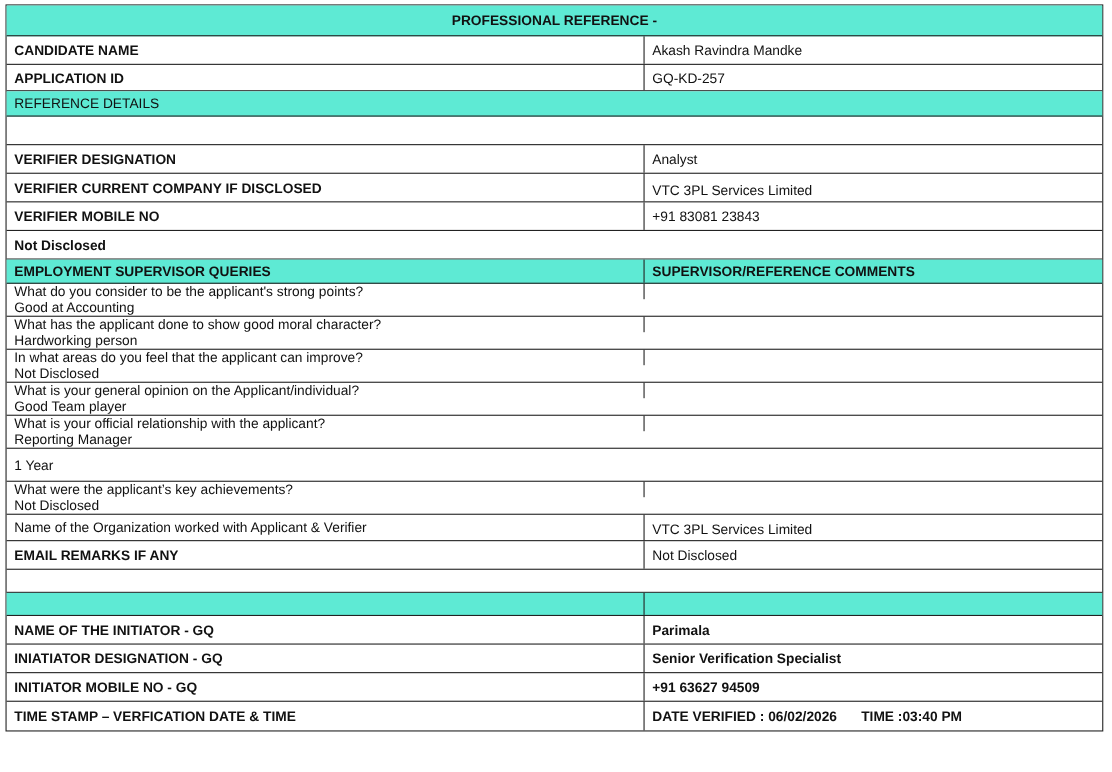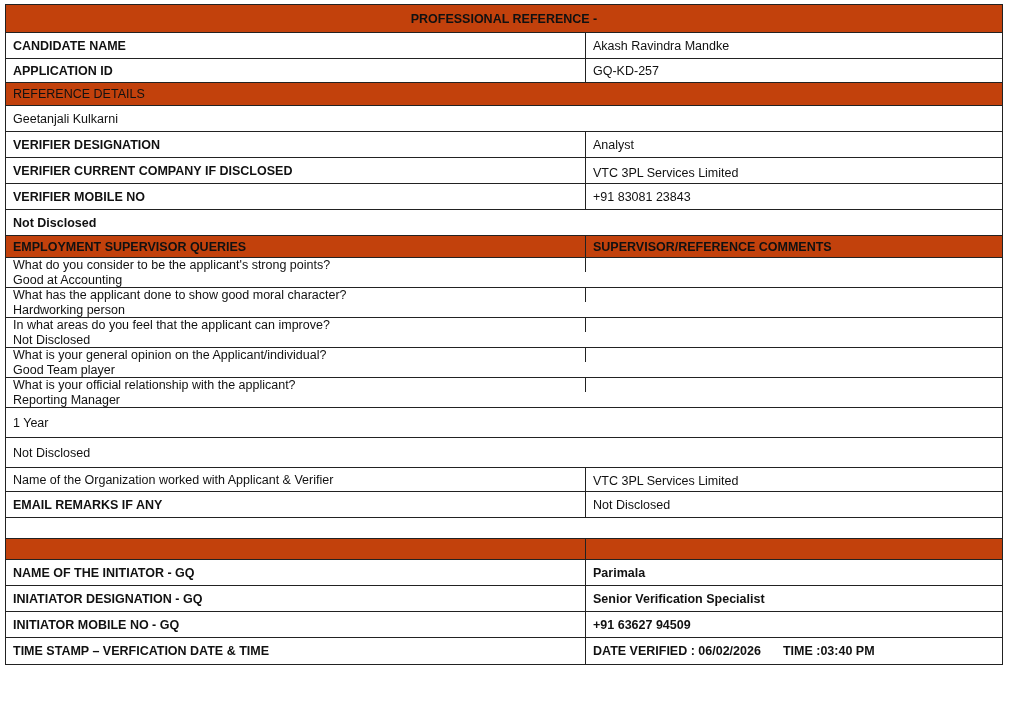--- a/index.html
+++ b/index.html
@@ -5,21 +5,21 @@
     html, body { margin: 0; padding: 0; background: #ffffff; }
     body { width: 1011px; height: 702px; position: relative; overflow: hidden;
            font-family: "Liberation Sans", "DejaVu Sans", sans-serif; color: #111; }
     .sheet { position: absolute; left: 5px; top: 4px; width: 998px; border: 1px solid #222; box-sizing: border-box; }
     .row { display: flex; border-bottom: 1px solid #222; box-sizing: border-box; }
     .row:last-child { border-bottom: none; }
     .cell { box-sizing: border-box; padding: 0 7px; display: flex; align-items: center; font-size: 12.5px; white-space: nowrap; overflow: hidden; }
     .c1 { width: 580px; border-right: 1px solid #222; }
     .c2 { flex: 1; }
     .full { flex: 1; }
-    .blue { background: #c2410c; }
+    .blue { background: #5eead4; }
     .bold { font-weight: bold; }
     .center { justify-content: center; }
     .bottom { align-items: flex-end; padding-bottom: 3px; }
     .h28 { height: 28px; }
     .h26 { height: 26px; }
     .h24 { height: 24px; }
     .h23 { height: 23px; }
     .h22 { height: 22px; text-align: right; }
     .h21 { height: 21px; }
     .h30 { height: 30px; flex-direction: column; }
@@ -42,21 +42,20 @@
   <div class="row h24">
     <div class="cell c1 bold">APPLICATION ID</div>
     <div class="cell c2">GQ-KD-257</div>
   </div>
 
   <div class="row blue h23">
     <div class="cell full">REFERENCE DETAILS</div>
   </div>
 
   <div class="row h26">
-    <div class="cell c2">Geetanjali Kulkarni</div>
   </div>
   <div class="row h26">
     <div class="cell c1 bold">VERIFIER DESIGNATION</div>
     <div class="cell c2">Analyst</div>
   </div>
   <div class="row h26">
     <div class="cell c1 bold">VERIFIER CURRENT COMPANY IF DISCLOSED</div>
     <div class="cell c2 bottom">VTC 3PL Services Limited</div>
   </div>
   <div class="row h26">
@@ -89,20 +88,21 @@
     <div class="cell c2">Good Team player</div>
   </div>
   <div class="row h30">
     <div class="cell c1">What is your official relationship with the applicant?</div>
     <div class="cell c2">Reporting Manager</div>
   </div>
   <div class="row h30">
     <div class="cell c2">1 Year</div>
   </div>
   <div class="row h30">
+    <div class="cell c1">What were the applicant’s key achievements?</div>
     <div class="cell c2">Not Disclosed</div>
   </div>
   <div class="row h24">
     <div class="cell c1">Name of the Organization worked with Applicant &amp; Verifier</div>
     <div class="cell c2 bottom">VTC 3PL Services Limited</div>
   </div>
 
   <div class="row h26">
     <div class="cell c1 bold">EMAIL REMARKS IF ANY</div>
     <div class="cell c2">Not Disclosed</div>

